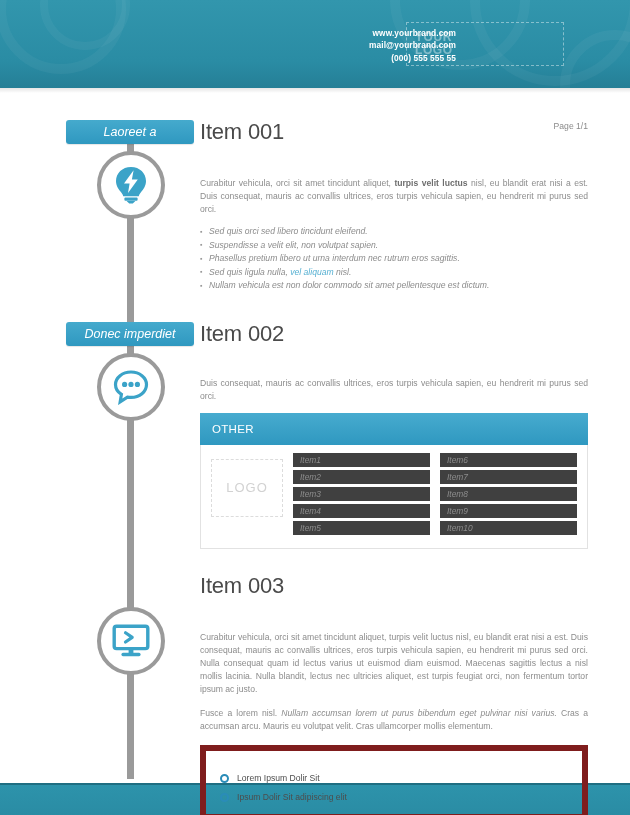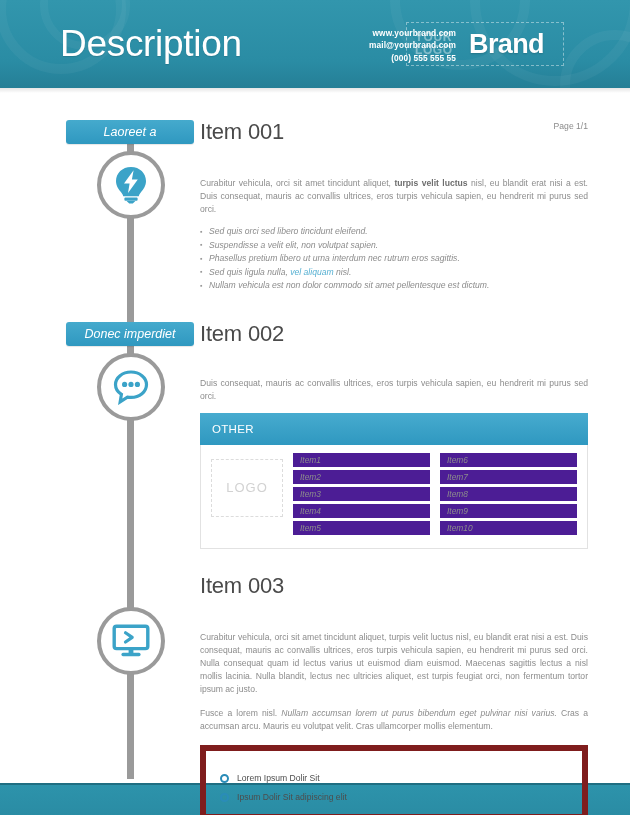--- a/index.html
+++ b/index.html
@@ -253,21 +253,21 @@
     box-sizing: border-box;
   }
   .other-cols {
     display: flex;
     flex: 1;
     margin-left: 10px;
     gap: 10px;
   }
   .other-col { flex: 1; }
   .other-cell {
-    background: #4c1d95;
+    background: #404040;
     color: #8c8c8c;
     font-size: 8.4px;
     font-style: italic;
     height: 14px;
     line-height: 14px;
     padding-left: 7px;
     margin-bottom: 3px;
     box-sizing: border-box;
   }
 
@@ -319,34 +319,32 @@
 <body>
 
 <div class="header">
   <div class="header-deco deco-1"></div>
   <div class="header-deco deco-2"></div>
   <div class="header-deco deco-3"></div>
   <div class="header-deco deco-4"></div>
   <div class="header-deco deco-5"></div>
 
   <div class="header-inner">
-    <div class="header-title">Description</div>
 
     <div class="header-contact">
       <div>www.yourbrand.com</div>
       <div>mail@yourbrand.com</div>
       <div>(000) 555 555 55</div>
     </div>
 
     <div class="brand-box">
       <div class="your-logo">
         <div>YOUR</div>
         <div>LOGO</div>
       </div>
-      <div class="brand-name">Brand</div>
     </div>
   </div>
 </div>
 <div class="header-shadow"></div>
 
 <div class="page">
   <div class="timeline-line"></div>
 
   <div class="section" style="padding-top:24px;">
     <div class="tag-row">

